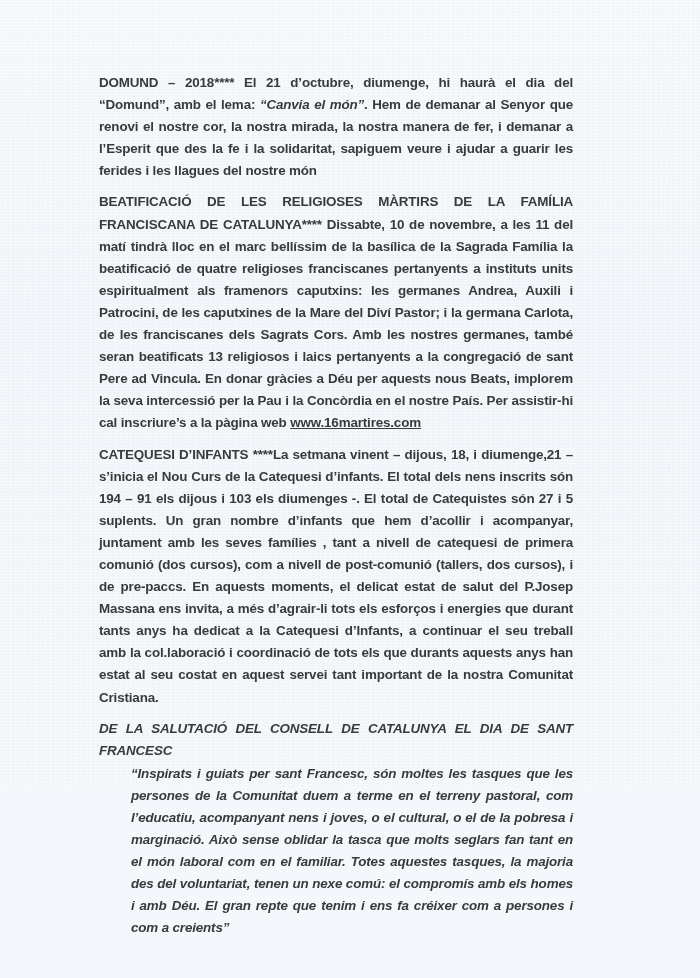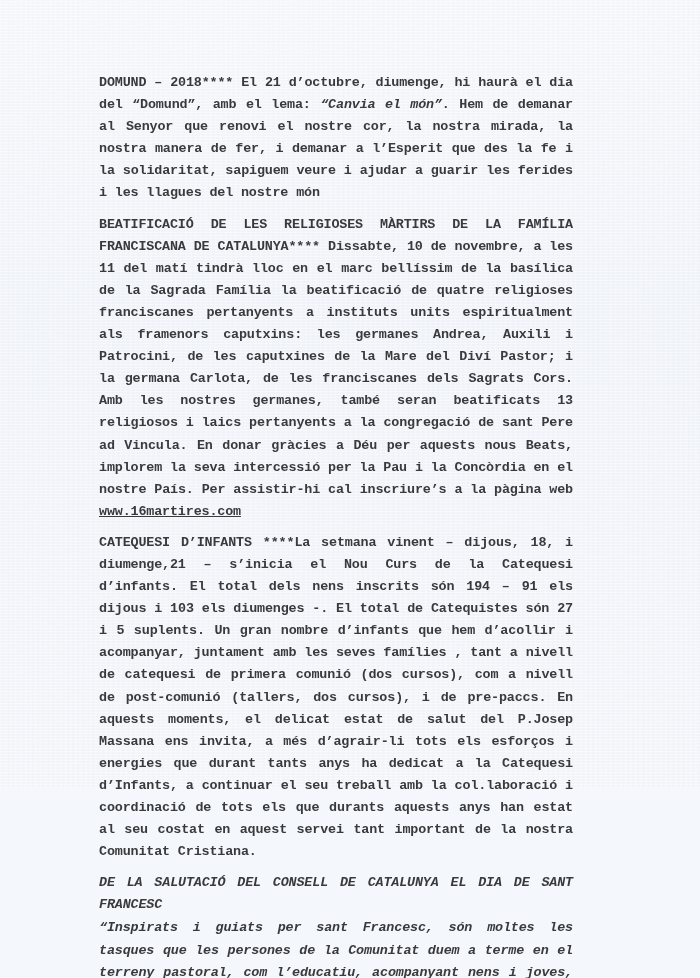--- a/index.html
+++ b/index.html
@@ -13,21 +13,20 @@
     font-family: "Liberation Sans", sans-serif;
     overflow: hidden;
   }
   .page {
     position: relative;
     width: 700px;
     height: 788px;
     background:
       linear-gradient(180deg, #f7f9fc 0%, #f2f5fa 40%, #f5f7fb 100%);
     box-sizing: border-box;
-    font-family: Liberation Mono, monospace;
   }
   
   .page::before {
     content: "";
     position: absolute;
     inset: 0;
     pointer-events: none;
     background-image:
       repeating-linear-gradient(0deg, rgba(255,255,255,0.55) 0px, rgba(255,255,255,0.0) 1px, rgba(226,232,242,0.30) 2px, rgba(255,255,255,0.0) 3px),
       repeating-linear-gradient(90deg, rgba(255,255,255,0.35) 0px, rgba(255,255,255,0.0) 2px, rgba(230,236,245,0.18) 3px, rgba(255,255,255,0.0) 5px);
@@ -43,21 +42,21 @@
     margin: 0 0 9px 0;
     text-align: justify;
     text-justify: inter-word;
     font-size: 13.4px;
     line-height: 22.1px;
     color: #383a3c;
     font-weight: bold;
     letter-spacing: -0.15px;
     -webkit-font-smoothing: antialiased;
   }
-  p:last-child { margin-bottom: 0; }
+  p:last-child { margin-bottom: 0; margin-left: 32px; }
   p.italic-block {
     font-style: italic;
     font-weight: bold;
   }
   p.heading-italic {
     font-style: italic;
     font-weight: bold;
     margin-bottom: 1px;
   }
   .ital { font-style: italic; }

